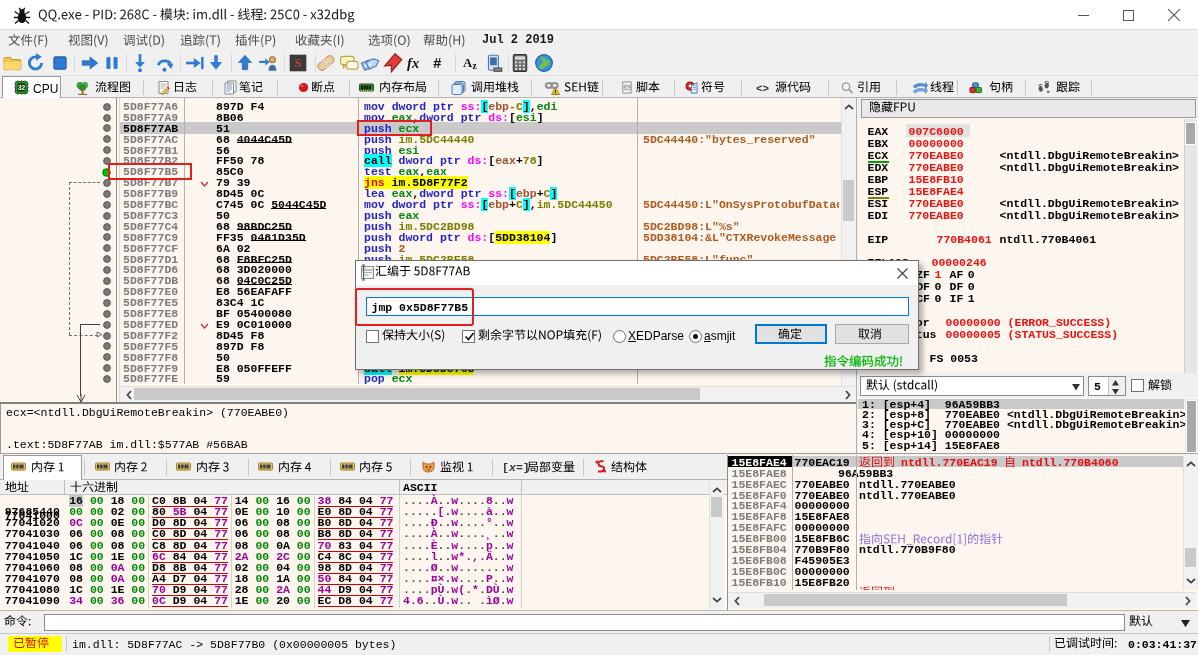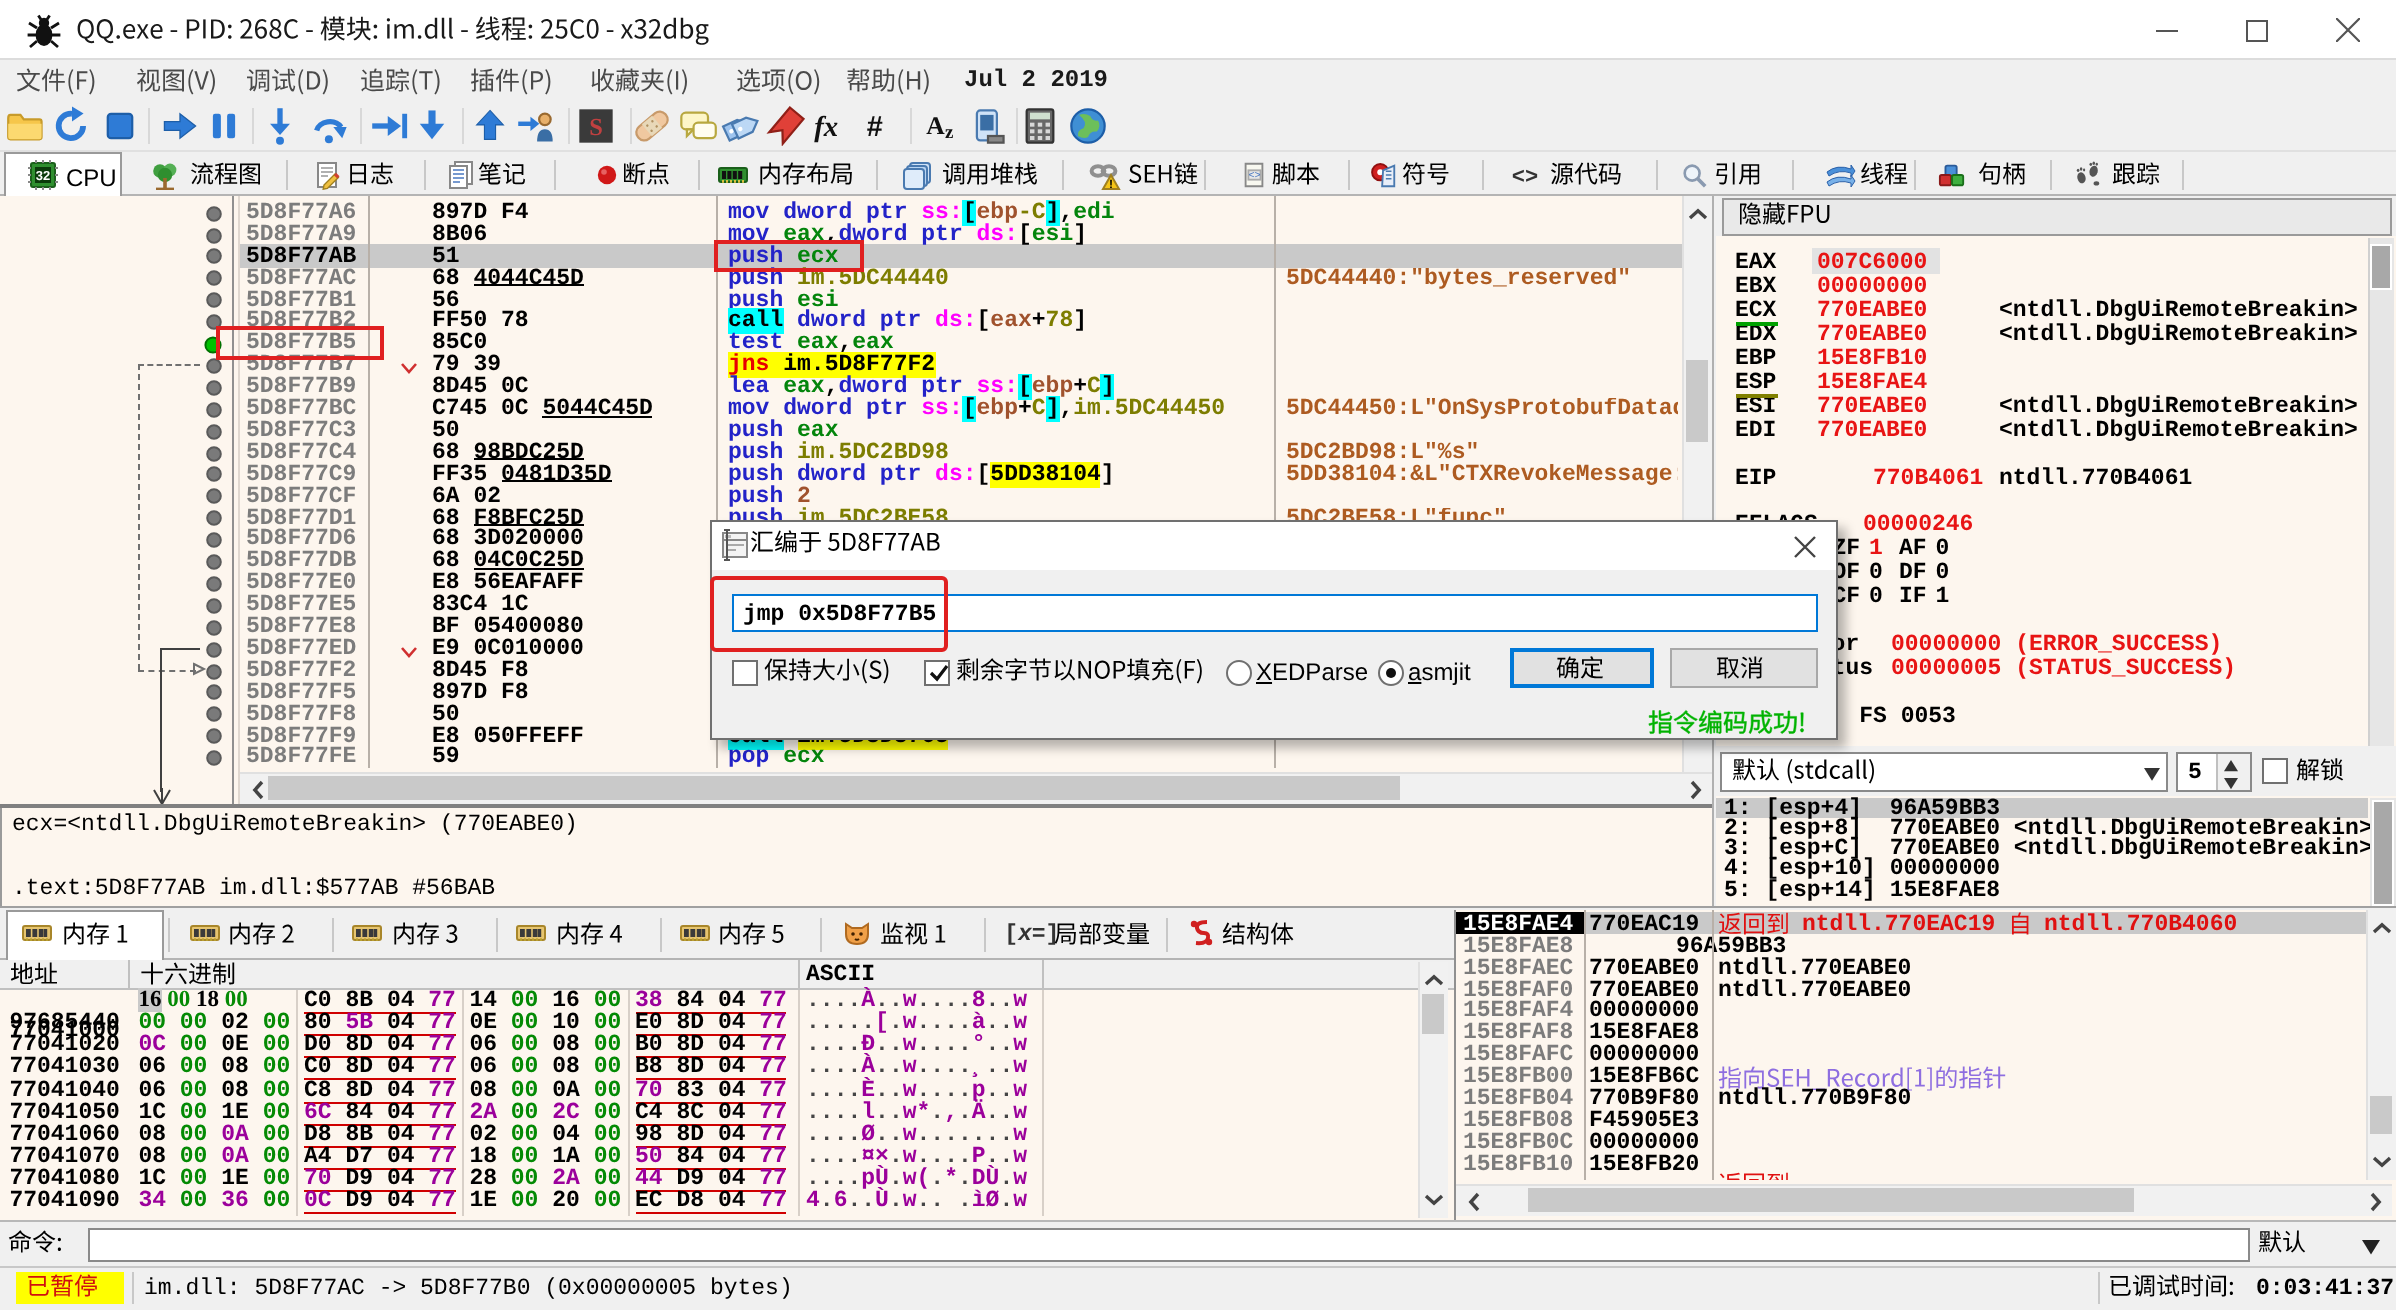--- a/index.html
+++ b/index.html
@@ -890,21 +890,21 @@
     <path transform="translate(0,10.3)" d="M5.5 -10.1V-5.6H0.7V-4.7H5.5V1H6.5V-4.7H11.4V-5.6H6.5V-10.1Z"></path>
     <path transform="translate(12,10.3)" d="M0.7 -6.9V-6H11.4V-6.9ZM3.7 -4.6C2.9 -2.8 1.7 -0.9 0.5 0.3C0.8 0.4 1.2 0.7 1.4 0.9C2.5 -0.4 3.8 -2.4 4.7 -4.3ZM7.2 -4.3C8.4 -2.7 9.8 -0.5 10.5 0.8L11.4 0.3C10.7 -1 9.2 -3.1 8.1 -4.7ZM4.9 -9.7C5.3 -8.9 5.8 -7.8 6 -7.2L7 -7.5C6.7 -8.2 6.2 -9.2 5.8 -10Z"></path>
     <path transform="translate(24,10.3)" d="M1 -9.3C1.6 -8.7 2.4 -7.9 2.8 -7.3L3.5 -7.9C3.1 -8.4 2.3 -9.2 1.6 -9.8ZM8.6 -9.8V-7.9H6.7V-9.8H5.8V-7.9H4.1V-7H5.8V-5.6L5.7 -4.9H4V-4H5.7C5.5 -3.1 5.1 -2.2 4.2 -1.5C4.4 -1.4 4.7 -1.1 4.8 -0.9C5.9 -1.7 6.4 -2.9 6.5 -4H8.6V-1H9.5V-4H11.3V-4.9H9.5V-7H11.1V-7.9H9.5V-9.8ZM6.7 -7H8.6V-4.9H6.6L6.7 -5.6ZM3.1 -5.7H0.6V-4.9H2.3V-1.5C1.7 -1.2 1.1 -0.7 0.5 -0L1.1 0.8C1.7 -0 2.3 -0.7 2.7 -0.7C2.9 -0.7 3.3 -0.3 3.8 -0C4.7 0.5 5.7 0.6 7.2 0.6C8.3 0.6 10.5 0.6 11.3 0.5C11.3 0.3 11.5 -0.2 11.6 -0.4C10.4 -0.3 8.6 -0.2 7.2 -0.2C5.8 -0.2 4.8 -0.3 4 -0.8C3.6 -1 3.4 -1.2 3.1 -1.4Z"></path>
     <path transform="translate(36,10.3)" d="M8.1 -9V-2.3H9V-9ZM10.2 -10V-0.3C10.2 -0.1 10.2 -0 10 -0C9.8 -0 9.1 -0 8.4 -0C8.5 0.2 8.7 0.7 8.7 0.9C9.6 0.9 10.3 0.9 10.6 0.7C11 0.6 11.1 0.3 11.1 -0.3V-10ZM1.7 -9.8C1.5 -8.6 1 -7.4 0.5 -6.6C0.7 -6.5 1.1 -6.4 1.3 -6.3C1.5 -6.6 1.7 -7.1 1.9 -7.5H3.5V-6.3H0.5V-5.4H3.5V-4.2H1.1V-0H1.9V-3.4H3.5V0.9H4.3V-3.4H6V-0.9C6 -0.8 6 -0.8 5.8 -0.8C5.7 -0.8 5.3 -0.8 4.8 -0.8C4.9 -0.6 5 -0.2 5.1 0C5.7 0 6.2 0 6.5 -0.1C6.8 -0.3 6.8 -0.5 6.8 -0.9V-4.2H4.3V-5.4H7.2V-6.3H4.3V-7.5H6.8V-8.4H4.3V-10H3.5V-8.4H2.2C2.3 -8.8 2.4 -9.2 2.5 -9.6Z"></path>
   </svg>
 <div class="abs mono" style="left:403px;top:482px;color:#000;">ASCII</div>
 <div class="abs" style="left:64px;top:480px;width:1px;height:15px;background:#c0c0c0"></div>
 <div class="abs" style="left:398.5px;top:480px;width:1px;height:15px;background:#c0c0c0"></div>
 <div class="abs" style="left:521px;top:480px;width:1px;height:15px;background:#c0c0c0"></div>
 <div class="abs mono" style="left:4.7px;top:494.9px;color:#000;margin-top:15px;">77041000</div>
-<div class="abs mono" style="left:69.2px;top:494.9px;font-family:Liberation Serif, serif;"><span class="bb" style="background:#c9c9c9;">16</span> <span class="bg" style="">00</span> <span class="bb" style="">18</span> <span class="bg" style="">00</span></div>
+<div class="abs mono" style="left:69.2px;top:494.9px;"><span class="bb" style="background:#c9c9c9;">16</span> <span class="bg" style="">00</span> <span class="bb" style="">18</span> <span class="bg" style="">00</span></div>
 <div class="abs mono" style="left:152.0px;top:494.9px;border-bottom:1.5px solid #d00000;"><span class="bb" style="">C0</span> <span class="bb" style="">8B</span> <span class="bb" style="">04</span> <span class="bp" style="">77</span></div>
 <div class="abs mono" style="left:234.7px;top:494.9px;"><span class="bb" style="">14</span> <span class="bg" style="">00</span> <span class="bb" style="">16</span> <span class="bg" style="">00</span></div>
 <div class="abs mono" style="left:317.5px;top:494.9px;border-bottom:1.5px solid #d00000;"><span class="bp" style="">38</span> <span class="bb" style="">84</span> <span class="bb" style="">04</span> <span class="bp" style="">77</span></div>
 <div class="abs mono" style="left:403px;top:494.9px;color:#000;"><span class="gr">.</span><span class="gr">.</span><span class="gr">.</span><span class="gr">.</span><span class="bp">À</span><span class="gr">.</span><span class="gr">.</span><span class="bp">w</span><span class="gr">.</span><span class="gr">.</span><span class="gr">.</span><span class="gr">.</span><span class="bp">8</span><span class="gr">.</span><span class="gr">.</span><span class="bp">w</span></div>
 <div class="abs mono" style="left:4.7px;top:506.04999999999995px;color:#000;">97685440</div>
 <div class="abs mono" style="left:69.2px;top:506.04999999999995px;"><span class="bg" style="">00</span> <span class="bg" style="">00</span> <span class="bb" style="">02</span> <span class="bg" style="">00</span></div>
 <div class="abs mono" style="left:152.0px;top:506.04999999999995px;border-bottom:1.5px solid #d00000;"><span class="bb" style="">80</span> <span class="bp" style="">5B</span> <span class="bb" style="">04</span> <span class="bp" style="">77</span></div>
 <div class="abs mono" style="left:234.7px;top:506.04999999999995px;"><span class="bb" style="">0E</span> <span class="bg" style="">00</span> <span class="bb" style="">10</span> <span class="bg" style="">00</span></div>
 <div class="abs mono" style="left:317.5px;top:506.04999999999995px;border-bottom:1.5px solid #d00000;"><span class="bb" style="">E0</span> <span class="bb" style="">8D</span> <span class="bb" style="">04</span> <span class="bp" style="">77</span></div>
 <div class="abs mono" style="left:403px;top:506.04999999999995px;color:#000;"><span class="gr">.</span><span class="gr">.</span><span class="gr">.</span><span class="gr">.</span><span class="gr">.</span><span class="bp">[</span><span class="gr">.</span><span class="bp">w</span><span class="gr">.</span><span class="gr">.</span><span class="gr">.</span><span class="gr">.</span><span class="bp">à</span><span class="gr">.</span><span class="gr">.</span><span class="bp">w</span></div>

